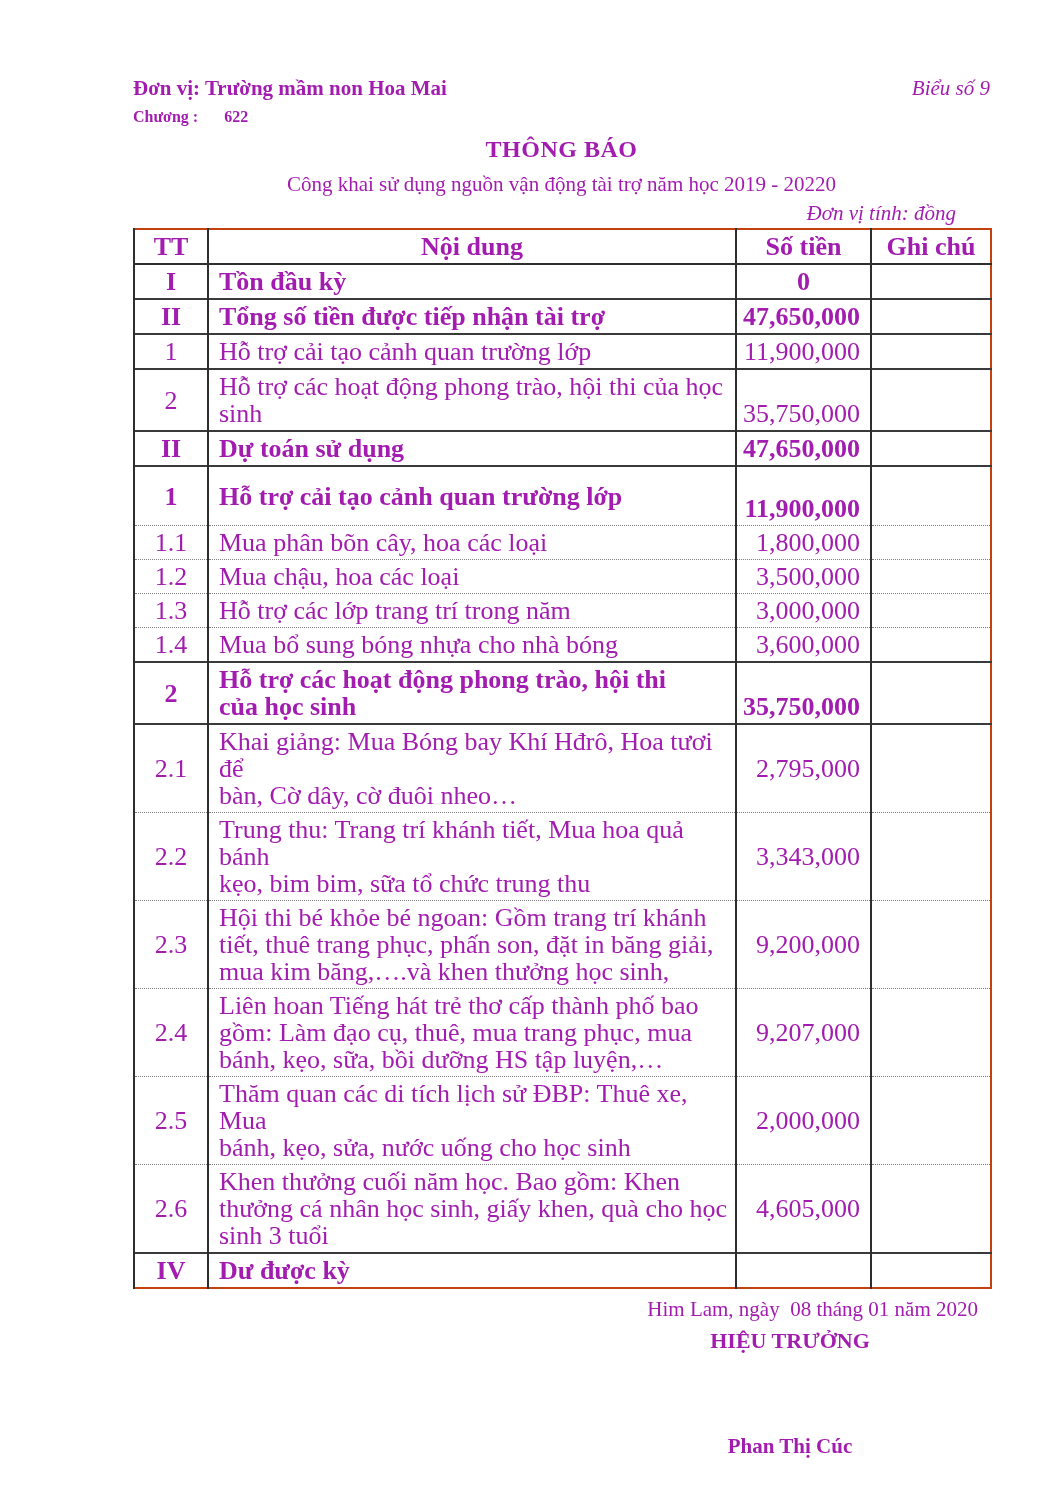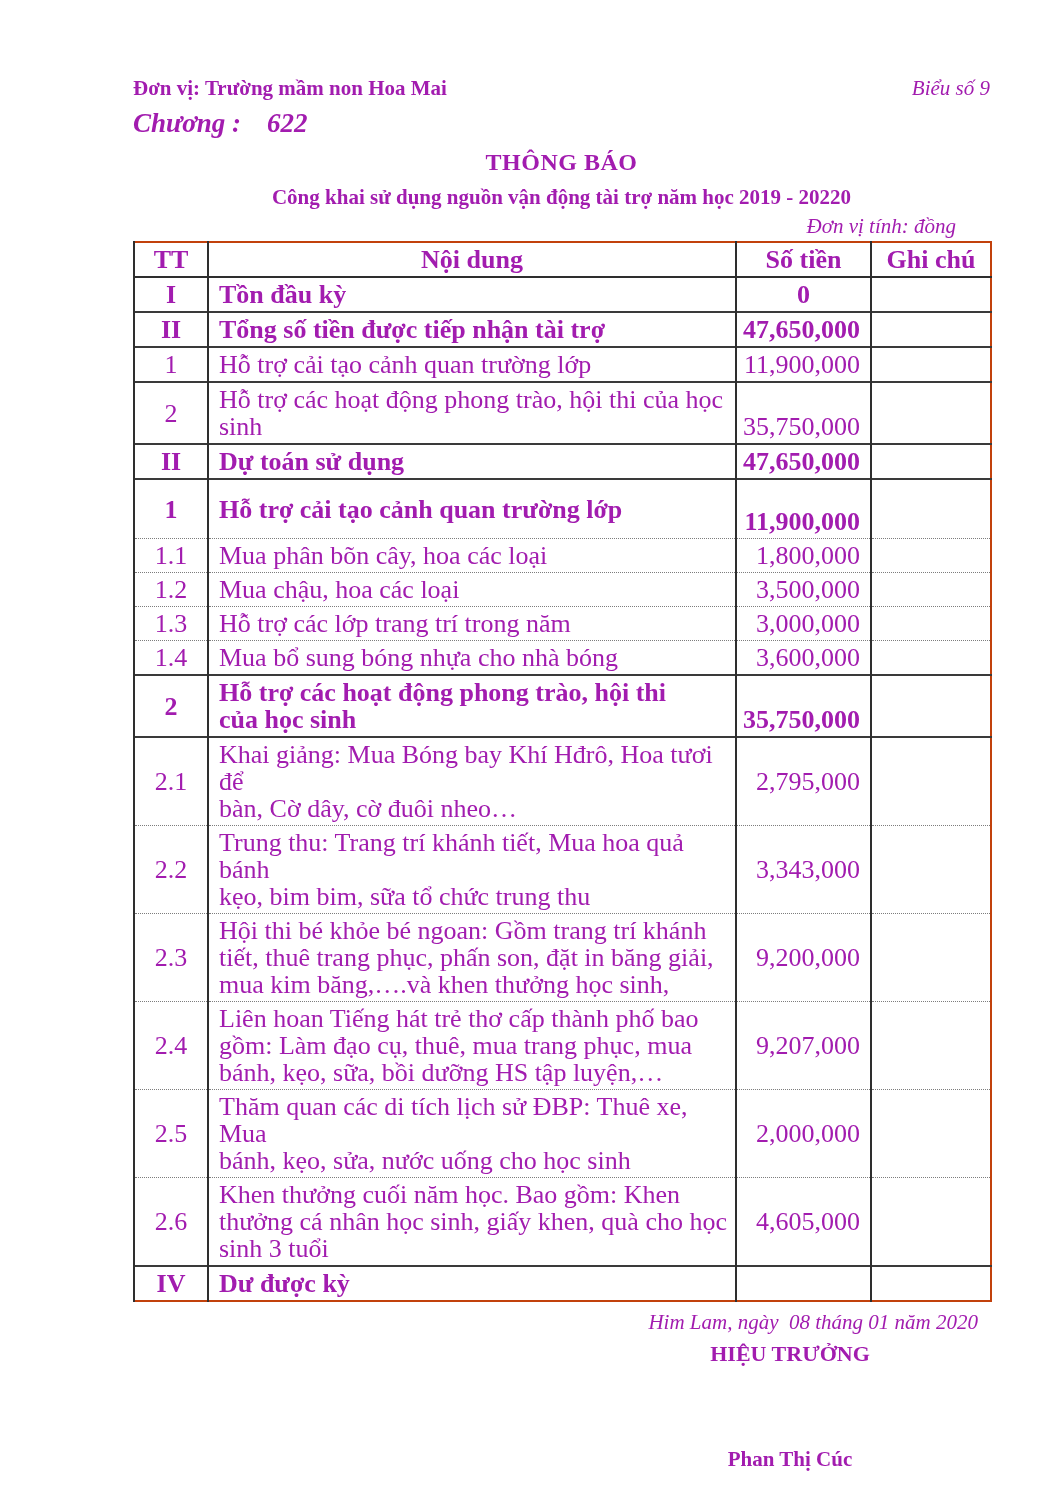--- a/index.html
+++ b/index.html
@@ -10,28 +10,28 @@
     box-sizing: border-box;
     padding: 76px 71px 0 133px;
     position: relative;
     overflow: hidden;
   }
   .top-line {
     display: flex; justify-content: space-between; align-items: baseline;
   }
   .unit-label { font-weight: bold; font-size: 21px; }
   .form-no { font-style: italic; font-size: 21px; }
-  .chapter-line { font-weight: bold; font-size: 27px; margin-top: 7px; font-style: italic; }
+  .chapter-line { font-weight: bold; font-size: 16px; margin-top: 7px; }
   .chapter-value { display: inline-block; margin-left: 26px; }
   .doc-title {
     text-align: center; font-weight: bold; font-size: 24px;
     margin-top: 10px; letter-spacing: 0.5px;
   }
   .doc-subtitle {
-    text-align: center; font-weight: bold; font-size: 21px;
+    text-align: center; font-weight: normal; font-size: 21px;
     margin-top: 9px;
   }
   .currency-note {
     text-align: right; font-style: italic; font-size: 21px;
     margin: 4px 34px 2px 0;
   }
   table.doc-table {
     width: 857px; border-collapse: collapse; table-layout: fixed;
     border: 2px solid #c2410c;
     font-size: 26px; line-height: 27px;
@@ -59,21 +59,21 @@
   td.amt-right { text-align: right; }
   td.amt-center { text-align: center; padding-right: 0; }
   td.amt-bottom { vertical-align: bottom; }
   tr.bold td.col-content, tr.bold td.col-amount, tr.bold td.col-tt { font-weight: bold; }
   tr.tall td { height: 52px; }
   .sign-block {
     width: 400px; margin-left: auto; margin-right: 0;
     margin-top: 8px; text-align: center;
   }
   .date-line {
-    text-align: right; font-style: italic; font-size: 21px;
+    text-align: right; font-size: 21px;
     white-space: pre; padding-right: 12px;
   }
   .signer-title { font-weight: bold; font-size: 22px; margin-top: 6px; }
   .signer-name { font-weight: bold; font-size: 21px; margin-top: 80px; }
 </style>
 </head>
 <body>
 
 <div class="page">
 

